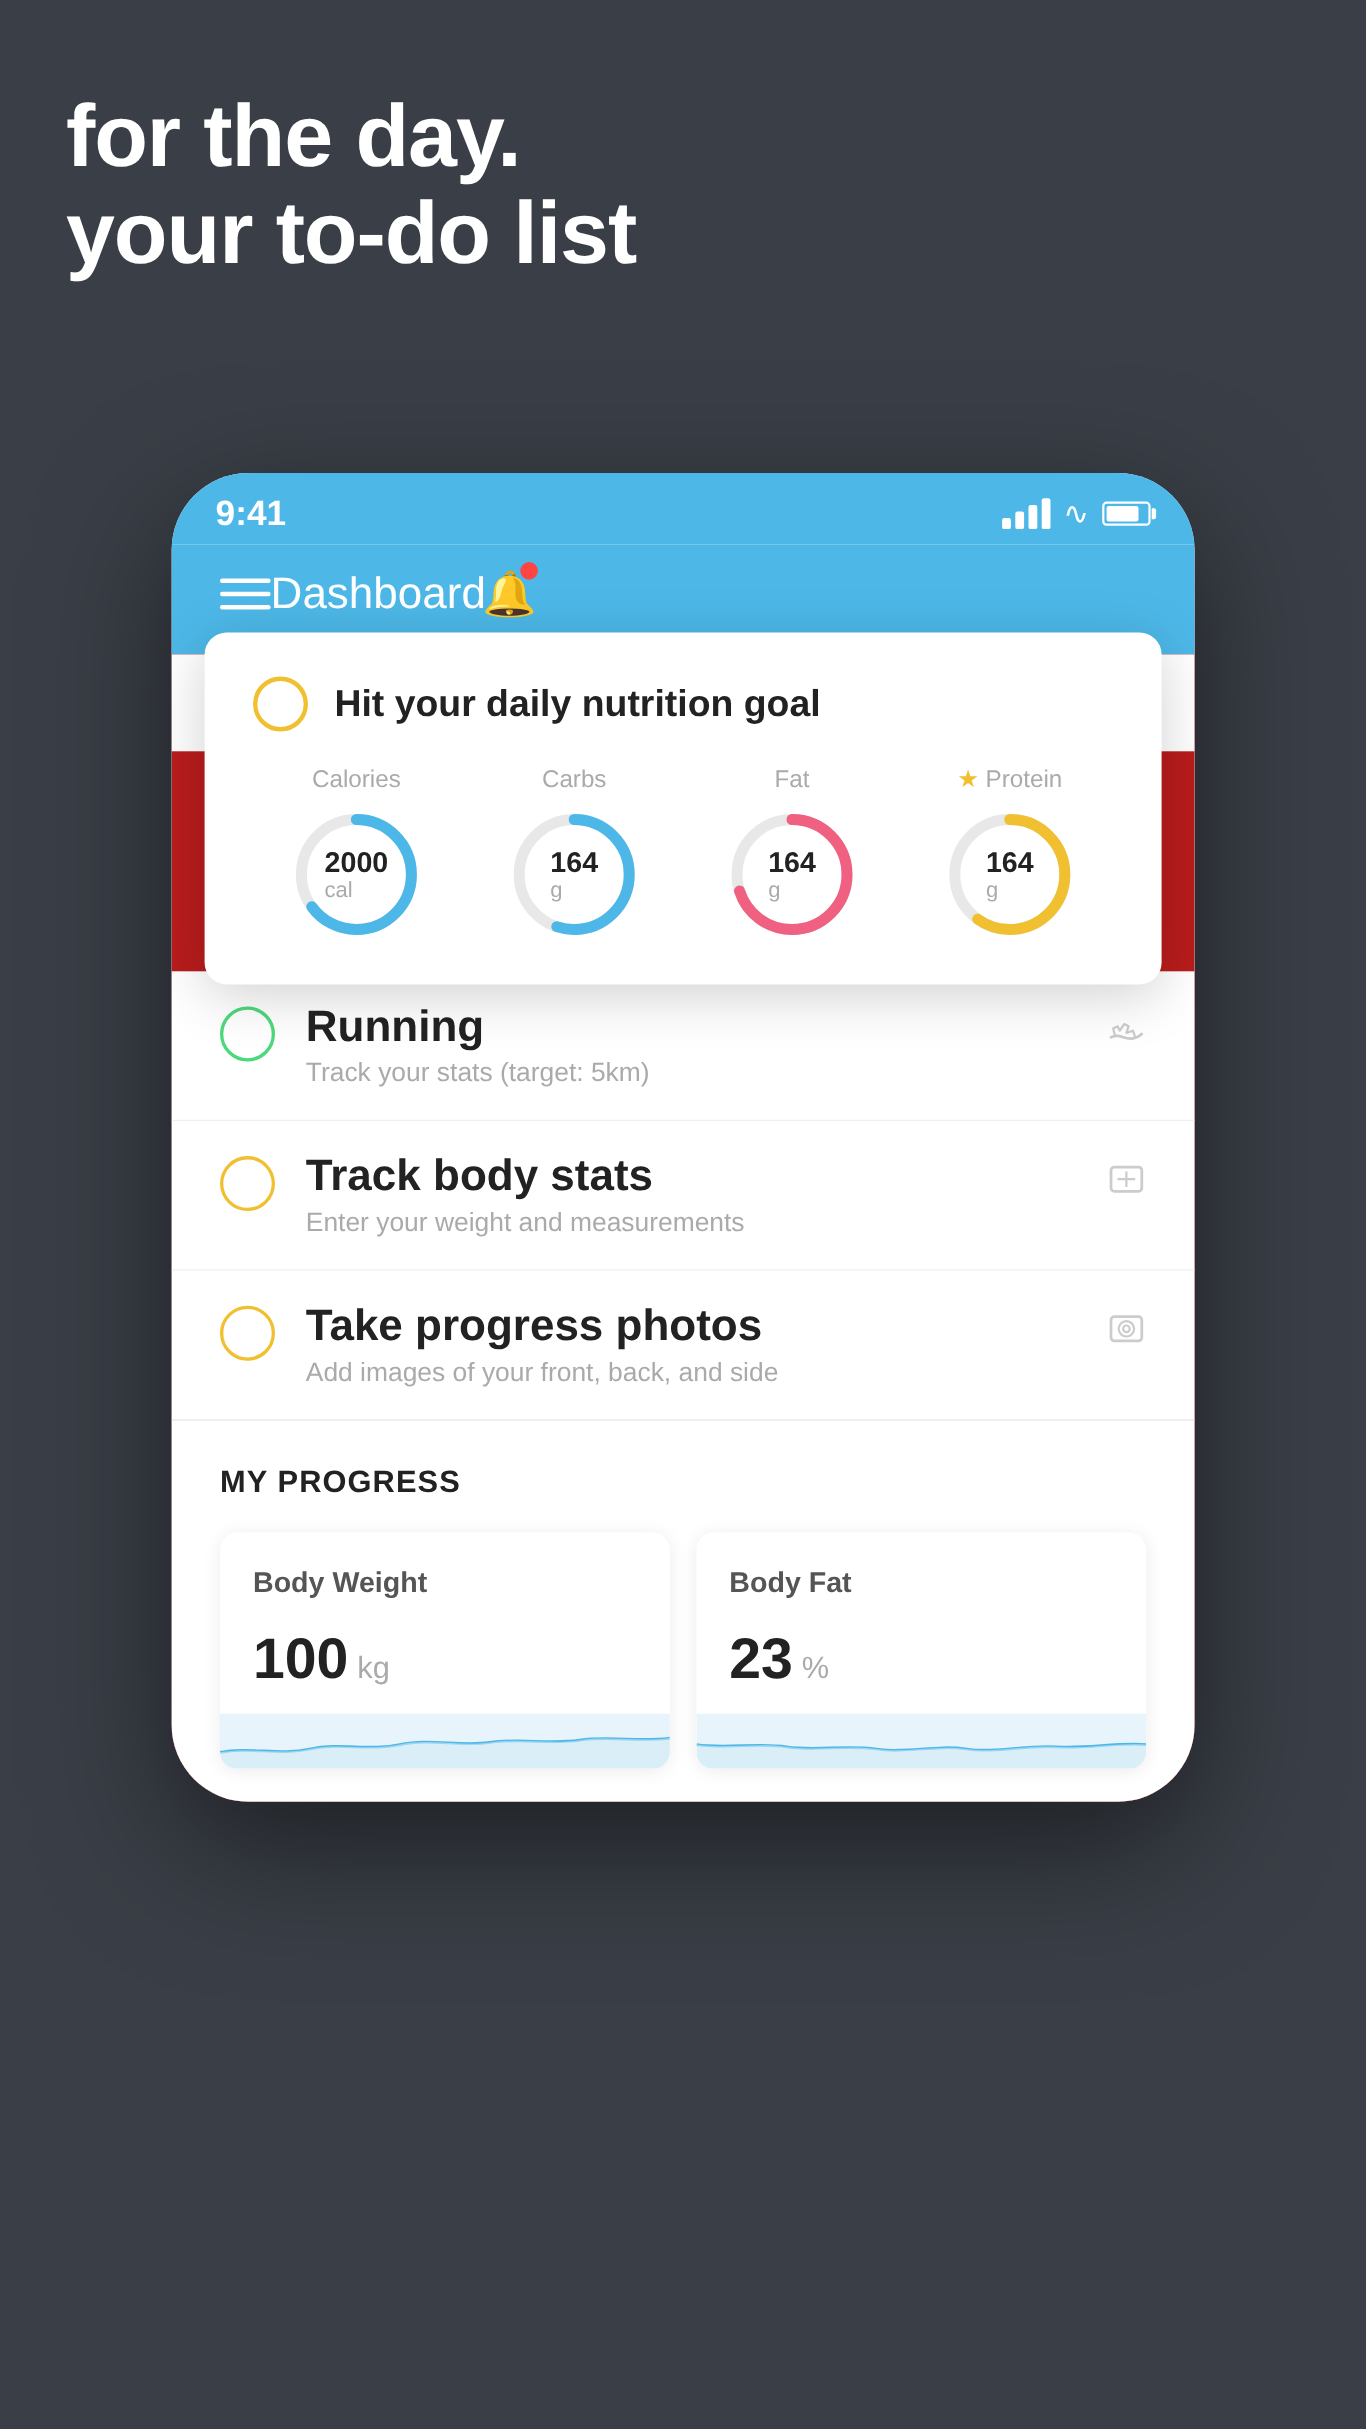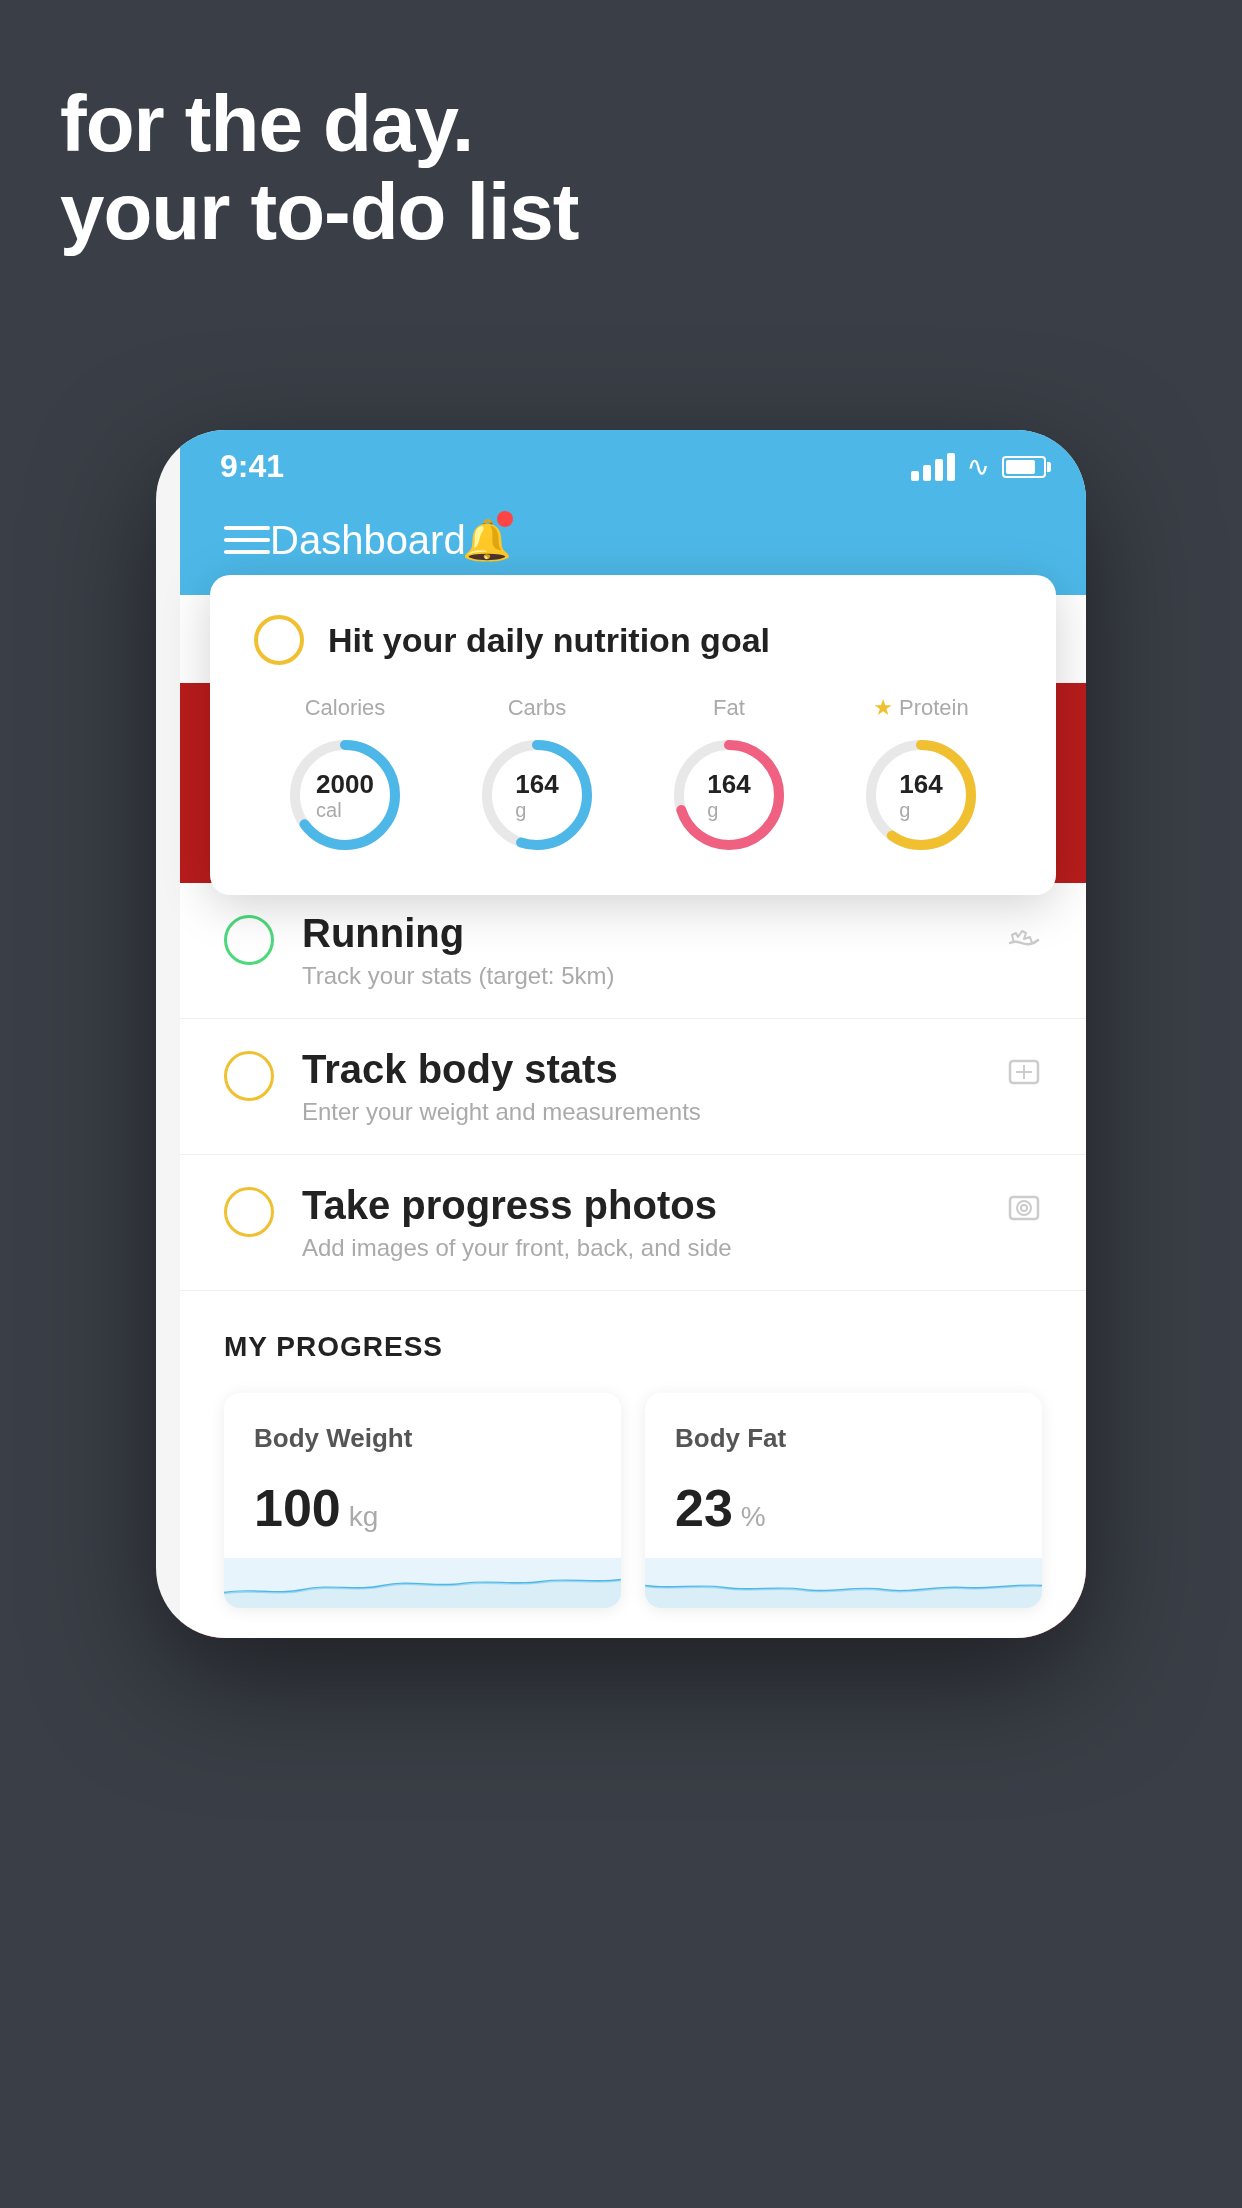--- a/index.html
+++ b/index.html
@@ -28,21 +28,20 @@
     .phone {
       position: absolute;
       top: 430px;
       left: 50%;
       transform: translateX(-50%);
       width: 930px;
       background: #f5f5f5;
       border-radius: 70px;
       overflow: hidden;
       box-shadow: 0 40px 120px rgba(0,0,0,0.5);
-      padding-left: 24px;
     }
 
     
     .status-bar {
       background: #4db8e8;
       display: flex;
       justify-content: space-between;
       align-items: center;
       padding: 18px 40px 10px;
     }

